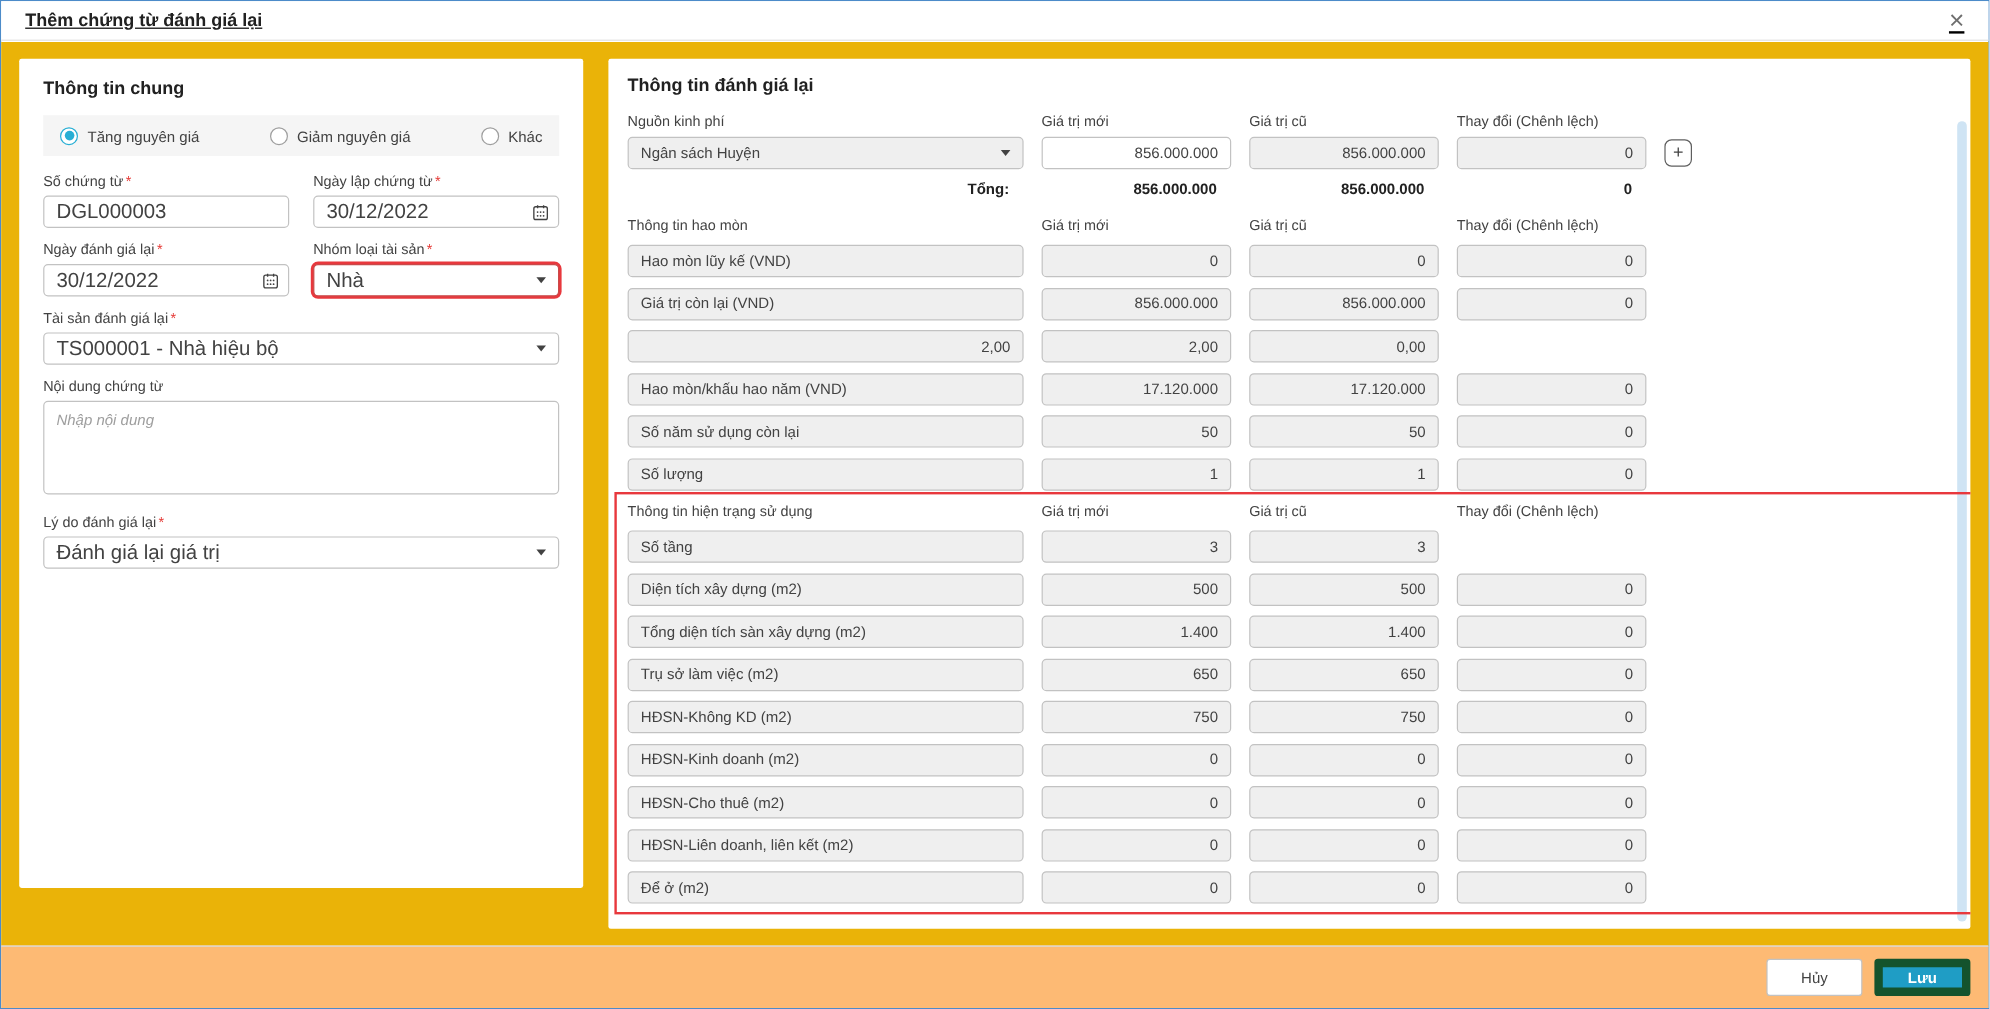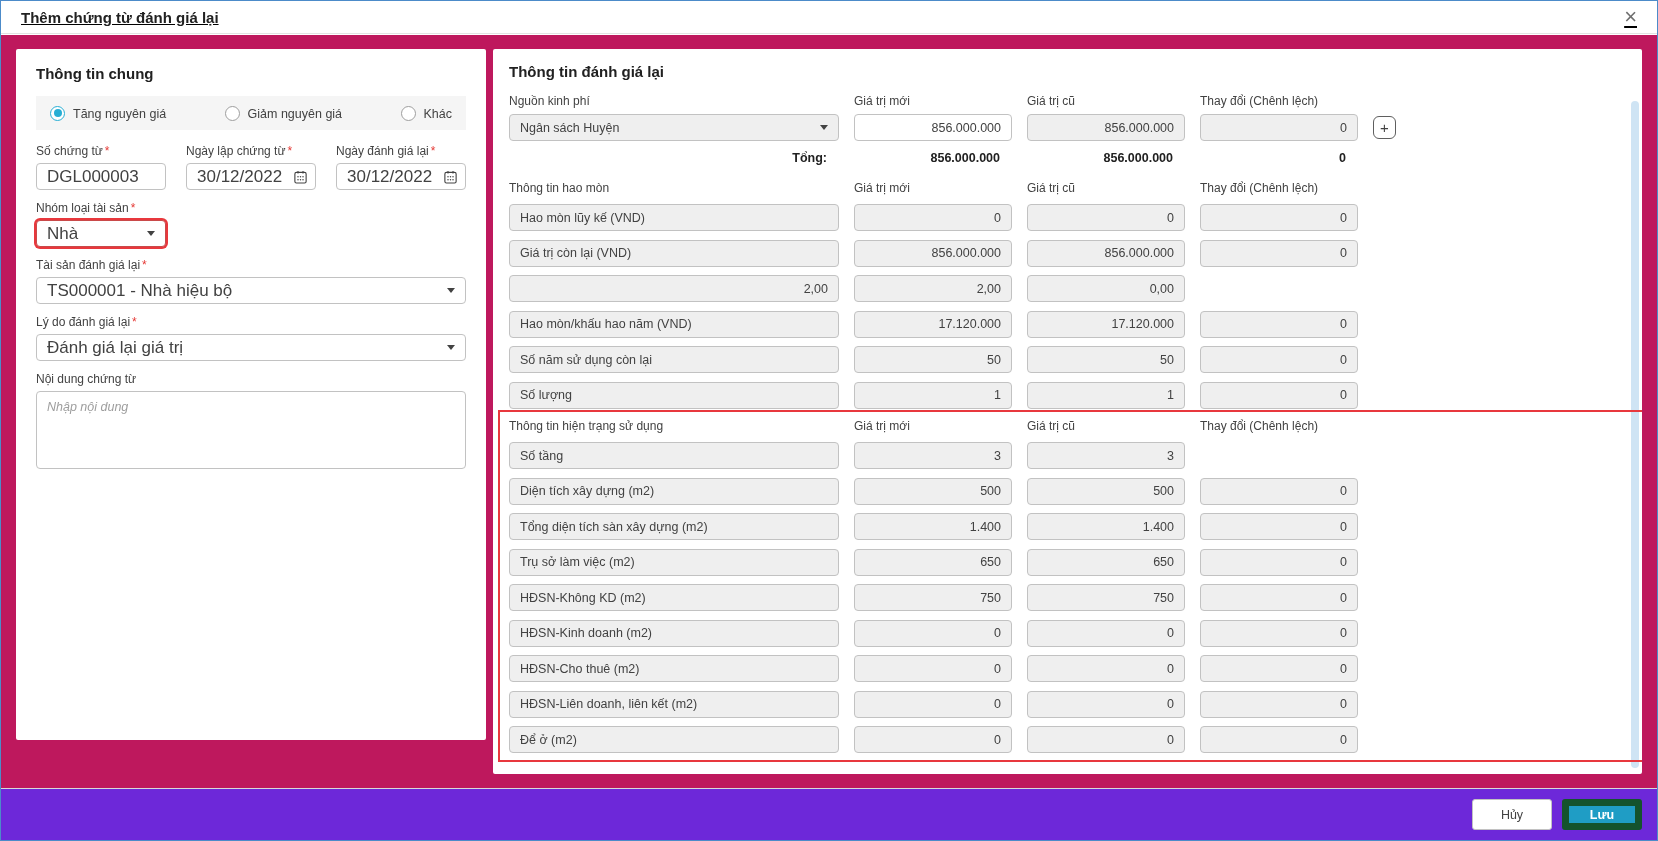--- a/index.html
+++ b/index.html
@@ -15,21 +15,21 @@
   
   .titlebar {
     height: 33px; display: flex; align-items: center; justify-content: space-between;
     padding: 0 20px; background: #fff; border-bottom: 1px solid #e2e2e2; text-decoration: underline;
   }
   .title { font-size: 15px; font-weight: bold; color: #212121; }
   .close-btn { font-size: 22px; color: #6f6f6f; line-height: 1; cursor: pointer; }
   
   .dlg-body {
     position: absolute; top: 34px; bottom: 52px; left: 0; right: 0;
-    background: #be185d; padding: 14px 15px; display: flex; gap: 7px;
+    background: #eab308; padding: 14px 15px; display: flex; gap: 21px;
   }
   .card { background: #fff; border-radius: 2px; }
   .left-card { width: 470px; padding: 16px 20px; align-self: flex-start; height: 691px; }
   .right-card { flex: 1; padding: 14px 0 0 16px; position: relative; overflow: hidden; }
   .panel-heading { font-size: 15px; font-weight: bold; color: #212121; margin-bottom: 14px; }
   
   .radio-row {
     background: #f5f5f5; height: 34px; display: flex; align-items: center;
     justify-content: space-between; padding: 0 14px; margin-bottom: 14px;
   }
@@ -37,21 +37,21 @@
   .radio-circle {
     width: 15px; height: 15px; border-radius: 50%; border: 1px solid #9e9e9e;
     background: #fff; position: relative; flex: 0 0 auto;
   }
   .radio-item.selected .radio-circle { border-color: #27aed4; }
   .radio-item.selected .radio-circle::after {
     content: ""; position: absolute; inset: 2.5px; border-radius: 50%; background: #27aed4;
   }
   .radio-label { font-size: 12.5px; color: #424242; }
   
-  .grid-2 { display: grid; grid-template-columns: 1fr 1fr 1fr; column-gap: 20px; }
+  .grid-2 { display: grid; grid-template-columns: 1fr 1fr; column-gap: 20px; }
   .field { margin-bottom: 11px; }
   .field-label { font-size: 12px; color: #424242; margin-bottom: 5px; display: block; }
   .req { color: #e53935; margin-left: 2px; }
   .text-input, .select-box, .num-input {
     width: 100%; height: 27px; border: 1px solid #c2c2c2; border-radius: 4px;
     background: #fff; font-size: 17px; color: #424242; padding: 0 10px;
     font-family: "Liberation Sans", sans-serif; outline: none;
   }
   .input-wrap { position: relative; }
   .input-wrap .icon-right {
@@ -101,21 +101,21 @@
     border: 2px solid #e8383d; pointer-events: none; z-index: 5;
   }
   .section.highlighted .red-box { display: block; }
   
   .scrollbar-track {
     position: absolute; right: 3px; top: 52px; bottom: 6px; width: 8px;
     background: #cfe4f4; border-radius: 4px;
   }
   
   .footer {
-    position: absolute; bottom: 0; left: 0; right: 0; height: 52px; background: #6d28d9;
+    position: absolute; bottom: 0; left: 0; right: 0; height: 52px; background: #fdba74;
     border-top: 1px solid #d9d9d9; display: flex; align-items: center;
     justify-content: flex-end; gap: 10px; padding-right: 15px;
   }
   .btn {
     min-width: 80px; height: 31px; border-radius: 3px; font-size: 12.5px;
     display: flex; align-items: center; justify-content: center; cursor: pointer;
     font-family: "Liberation Sans", sans-serif;
   }
   .btn-cancel { background: #fff; border: 1px solid #c2c2c2; color: #424242; }
   .btn-save { background: #1f9dc5; border: 7px solid #14532d; color: #fff; font-weight: bold; }
@@ -206,30 +206,30 @@
 
       <div class="field">
         <span class="field-label"><span>Tài sản đánh giá lại</span><span class="req">*</span></span>
         <div class="select-box">
           <span>TS000001 - Nhà hiệu bộ</span>
           <span class="caret"></span>
         </div>
       </div>
 
       <div class="field">
+        <span class="field-label">Nội dung chứng từ</span>
+        <textarea class="notes" placeholder="Nhập nội dung" style=""></textarea>
+      </div>
+
+      <div class="field">
         <span class="field-label"><span>Lý do đánh giá lại</span><span class="req">*</span></span>
         <div class="select-box">
           <span>Đánh giá lại giá trị</span>
           <span class="caret"></span>
         </div>
-      </div>
-
-      <div class="field">
-        <span class="field-label">Nội dung chứng từ</span>
-        <textarea class="notes" placeholder="Nhập nội dung" style=""></textarea>
       </div>
     </div>
 
     <div class="card right-card">
       <div class="panel-heading">Thông tin đánh giá lại</div>
 
       <div class="rgrid hdr-row">
         <div class="col-label">Nguồn kinh phí</div>
         <div class="col-label">Giá trị mới</div>
         <div class="col-label">Giá trị cũ</div>

